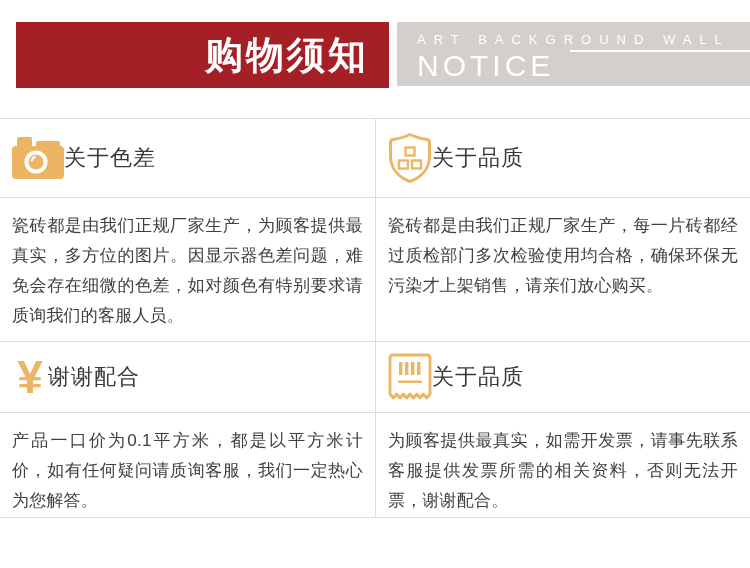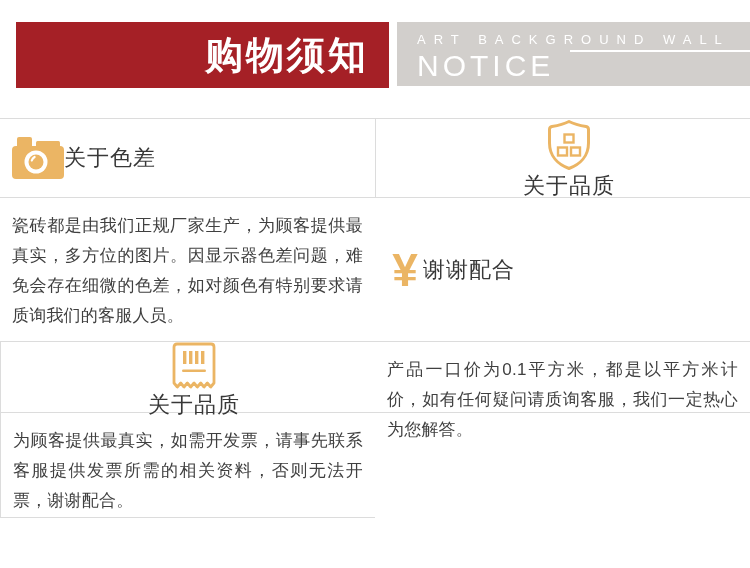--- a/index.html
+++ b/index.html
@@ -24,21 +24,21 @@
   .banner-sub-top{color:#fff;font-size:13px;letter-spacing:8px;line-height:16px;white-space:nowrap;}
   .banner-sub-row{display:flex;align-items:flex-start;margin-top:2px;}
   .banner-sub-bottom{color:#fff;font-size:30px;letter-spacing:4px;line-height:32px;white-space:nowrap;}
   .banner-line{flex:1;height:2px;background:#fff;margin-left:16px;}
 
   
   .grid{position:absolute;top:118px;left:0;width:750px;
         display:grid;grid-template-columns:375px 375px;grid-template-rows:79px 144px 71px 105px;
         border-top:1px solid var(--divider);}
   .cell{border-bottom:1px solid var(--divider);}
-  .cell.right{border-left:1px solid var(--divider);flex-direction:column;}
+  .cell.right{border-left:1px solid var(--divider);}
   .cell-head{display:flex;align-items:center;padding-left:12px;}
   .cell-title{font-size:22px;color:var(--title-text);letter-spacing:1px;}
   .cell-body{padding:13px 12px 0 12px;font-size:17px;line-height:30px;color:var(--body-text);letter-spacing:0.2px;text-align:justify;}
 
   
   .icon{flex:0 0 auto;display:flex;align-items:center;justify-content:center;}
   .icon svg{display:block;}
   .yen-glyph{font-size:46px;font-weight:bold;color:var(--accent-gold);line-height:1;width:36px;text-align:center;}
 </style>
 </head>
@@ -81,20 +81,21 @@
           <path d="M22 2.5 C27 5 33 6.5 39 7.5 C40.5 7.8 41.5 9 41.5 10.5 V24 C41.5 37 33 45.5 22 49.5 C11 45.5 2.5 37 2.5 24 V10.5 C2.5 9 3.5 7.8 5 7.5 C11 6.5 17 5 22 2.5 Z" stroke="#EBB564" stroke-width="3" fill="none" stroke-linejoin="round"></path>
           <rect x="17.5" y="15.5" width="9" height="8" stroke="#EBB564" stroke-width="2.4" fill="none"></rect>
           <rect x="11" y="28.5" width="9" height="8" stroke="#EBB564" stroke-width="2.4" fill="none"></rect>
           <rect x="24" y="28.5" width="9" height="8" stroke="#EBB564" stroke-width="2.4" fill="none"></rect>
         </svg>
       </span>
       <span class="cell-title">关于品质</span>
     </div>
 
     <div class="cell cell-body">瓷砖都是由我们正规厂家生产，为顾客提供最真实，多方位的图片。因显示器色差问题，难免会存在细微的色差，如对颜色有特别要求请质询我们的客服人员。</div>
+    <div class="cell cell-body right">瓷砖都是由我们正规厂家生产，每一片砖都经过质检部门多次检验使用均合格，确保环保无污染才上架销售，请亲们放心购买。</div>
 
     <div class="cell cell-head">
       <span class="icon yen-glyph">¥</span>
       <span class="cell-title">谢谢配合</span>
     </div>
     <div class="cell cell-head right">
       <span class="icon">
         <svg width="44" height="48" viewBox="0 0 44 48">
           <path d="M2 5 Q2 2 5 2 H39 Q42 2 42 5 V41 L38.7 45 L35.3 41 L32 45 L28.7 41 L25.3 45 L22 41 L18.7 45 L15.3 41 L12 45 L8.7 41 L5.3 45 L2 41 Z" stroke="#EBB564" stroke-width="2.8" fill="none" stroke-linejoin="round"></path>
           <rect x="11" y="9" width="3.4" height="13" fill="#EBB564"></rect>

